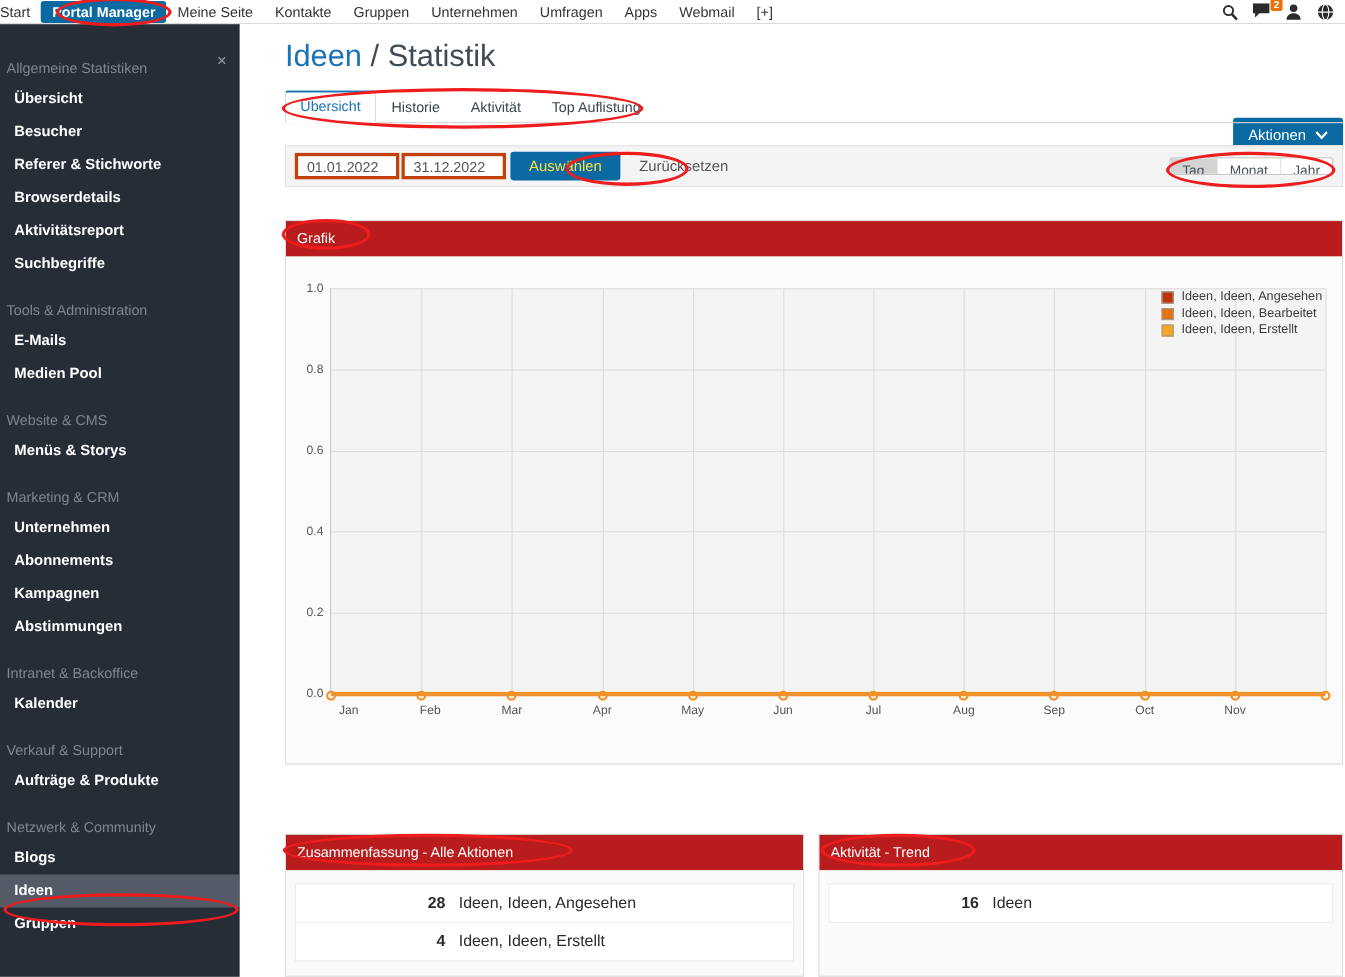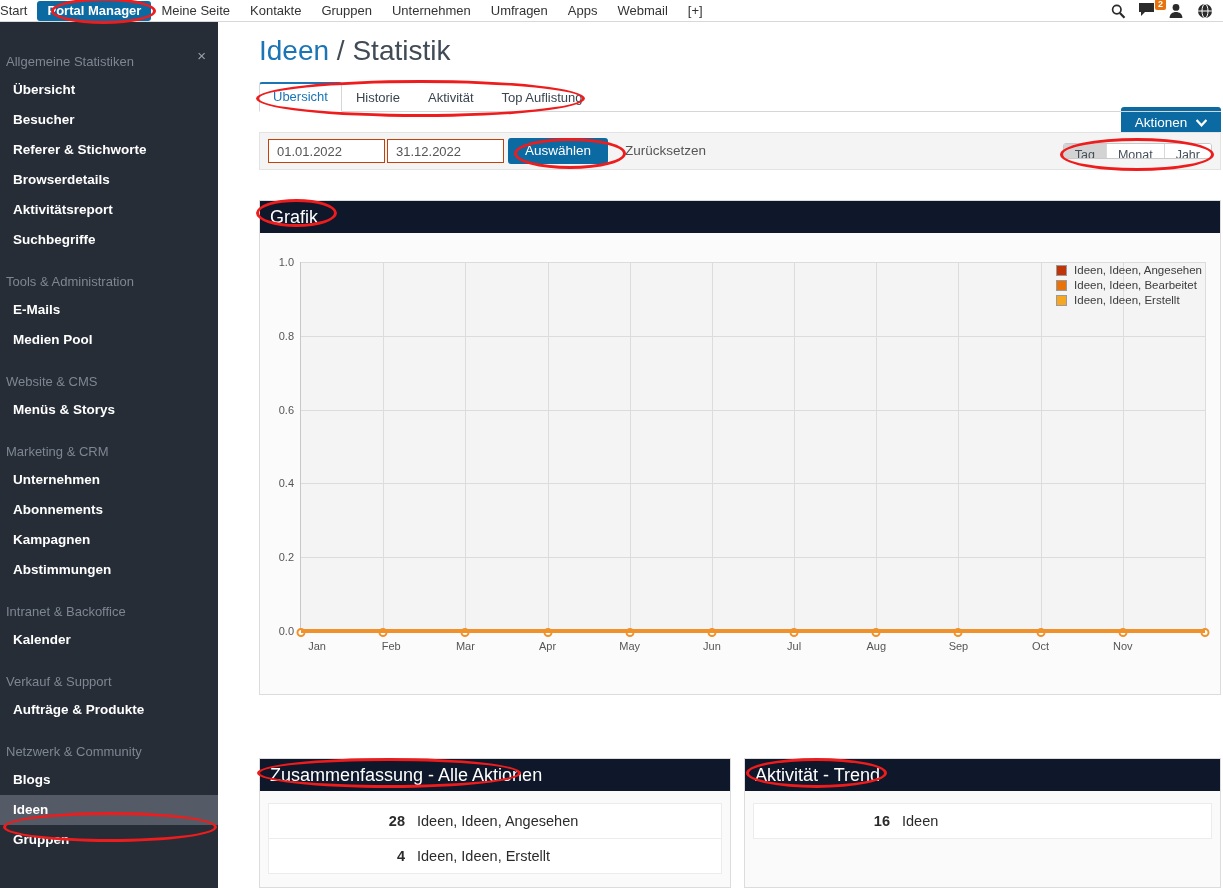--- a/index.html
+++ b/index.html
@@ -105,29 +105,29 @@
   }
 
   
   #filterbar {
     position: absolute; top: 132px; left: 259px;
     width: 962px; height: 38px;
     background: #f4f4f4; border: 1px solid #e3e3e3;
     display: flex; align-items: center; padding: 0 8px;
   }
   .date-input {
-    width: 117px; height: 24px;
-    background: #ffffff; border: 1px solid #c2410c;
+    width: 95px; height: 24px;
+    background: #ffffff; border: 3px solid #c2410c;
     font-size: 13px; color: #555555;
     padding: 0 8px; line-height: 22px;
     font-family: "Liberation Sans", sans-serif;
   }
   .date-input:nth-of-type(2) { margin-left: 0px; }
   #auswaehlen-btn {
-    background: #0b6aa2; color: #ffffff; font-size: 13.5px;
+    background: #0b6aa2; color: #fde047; font-size: 13.5px;
     padding: 5px 17px; border-radius: 3px; cursor: pointer;
     margin-left: 4px; line-height: 16px;
   }
   #zuruecksetzen-btn {
     color: #555555; font-size: 13.5px; padding: 5px 13px;
     cursor: pointer; line-height: 16px; margin-left: 4px;
   }
   #granularity {
     margin-left: auto; display: flex;
     border: 1px solid #c9c9c9; border-radius: 3px;
@@ -136,22 +136,22 @@
   .gran-btn {
     font-size: 12.5px; color: #45505b; padding: 0 11px;
     line-height: 22px; cursor: pointer;
     border-right: 1px solid #d9d9d9; background: #ffffff;
   }
   .gran-btn:last-child { border-right: none; }
   .gran-btn.active { background: #d3d3d3; }
 
   
   .panel-header {
-    background: #0f172a; color: #ffffff;
-    font-size: 18px; padding: 7px 10px; line-height: 18px;
+    background: #b91c1c; color: #ffffff;
+    font-size: 13px; padding: 7px 10px; line-height: 18px;
   }
   #grafik-panel {
     position: absolute; top: 200px; left: 259px;
     width: 962px; height: 495px;
     border: 1px solid #dcdcdc; background:#fbfbfb;
   }
   #chart-area {
     position: relative;
     margin: 17px 2px 0 2px;
     height: 440px;

